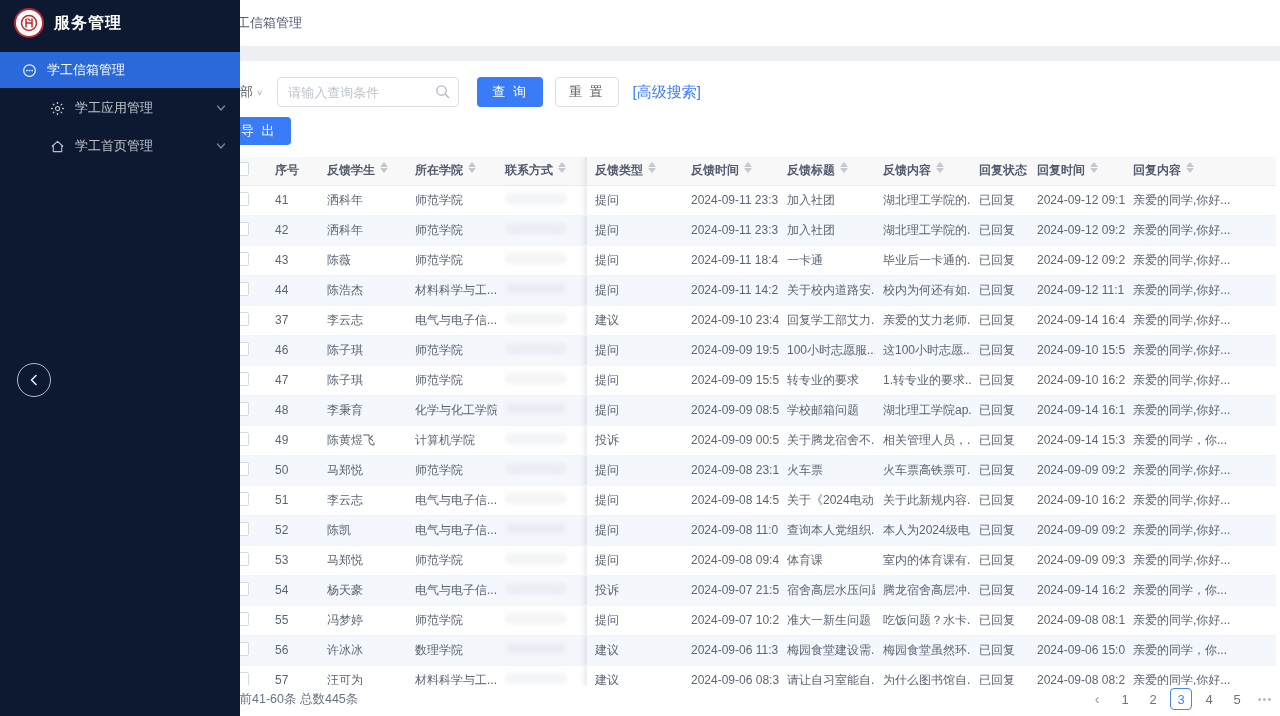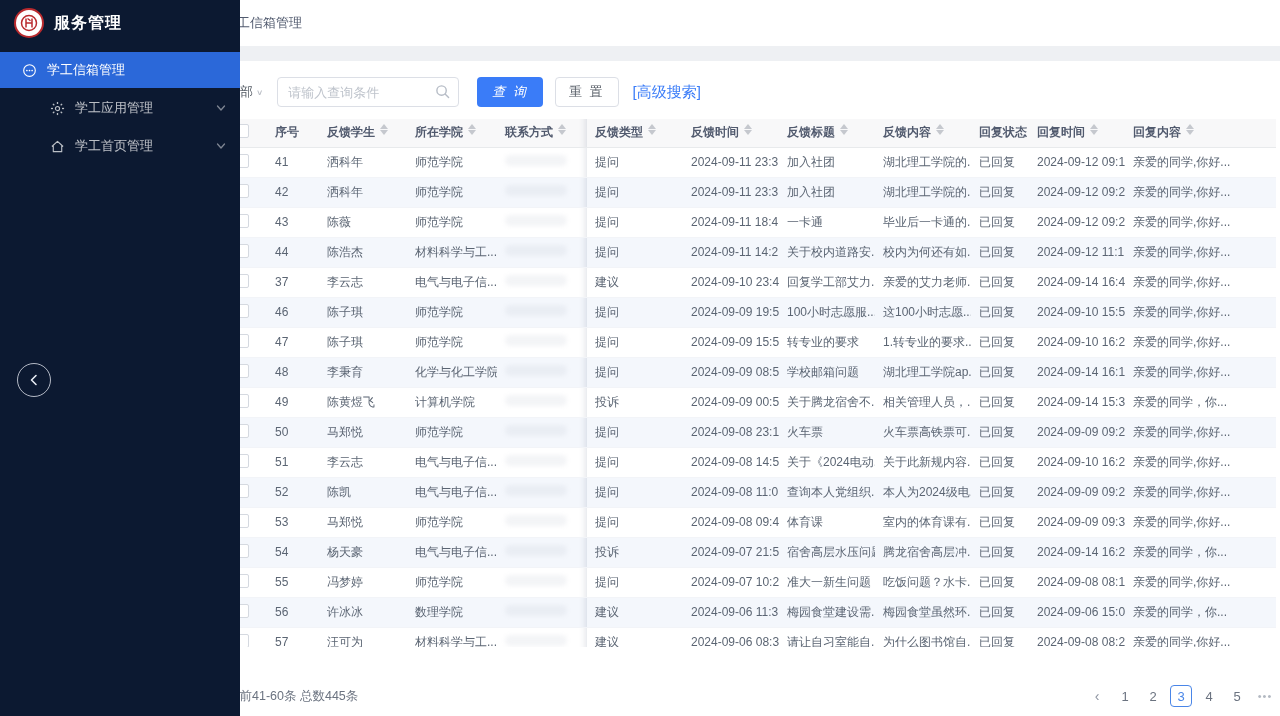--- a/index.html
+++ b/index.html
@@ -29,21 +29,21 @@
 
   
   .toolbar { display:flex; align-items:center; height:30px; flex:none; }
   .filter-select { display:flex; align-items:center; gap:3px; font-size:13px; color:#565d66; cursor:pointer; margin-right:14px; }
   .filter-select .caret { color:#b8bcc4; font-size:10px; transform:scaleY(.8); }
   .search-box { position:relative; width:182px; height:30px; margin-right:18px; }
   .search-box input { width:100%; height:100%; border:1px solid #dcdfe6; border-radius:4px; padding:0 30px 0 10px; font-size:13px; color:#333; outline:none; font-family:inherit; }
   .search-box input::placeholder { color:#bfc4cc; }
   .search-box .search-ic { position:absolute; right:9px; top:7px; }
   .btn { height:30px; border-radius:4px; font-size:13px; display:inline-flex; align-items:center; justify-content:center; cursor:pointer; border:1px solid transparent; font-family:inherit; letter-spacing:2px; }
-  .btn-primary { background:#3a7cf8; color:#fff; padding:0 14px;font-style:italic; }
+  .btn-primary { background:#3a7cf8; color:#fff; padding:0 14px; }
   .btn-default { background:#fff; color:#565d66; border-color:#dcdfe6; padding:0 13px; margin-left:12px; }
   .adv-link { margin-left:14px; font-size:15px; color:#3a7cf8; cursor:pointer; letter-spacing:0; }
   .export-row { margin-top:10px; flex:none; }
   .btn-export { height:28px; padding:0 13px; }
 
   
   .table-wrap { margin-top:12px; max-height:528px; overflow:hidden; flex:none; }
   table { border-collapse:collapse; table-layout:fixed; width:100%; }
   thead th { background:#f8f8f9; height:28px; font-size:12px; font-weight:bold; color:#515a6e; text-align:left; padding:0 8px; border-bottom:1px solid #e8eaec; white-space:nowrap; overflow:hidden; }
   tbody td { height:30px; font-size:12px; color:#5b6573; padding:0 8px; white-space:nowrap; overflow:hidden; text-overflow:clip; border-bottom:1px solid #f2f4f8; }
@@ -157,20 +157,23 @@
             <circle cx="7" cy="7" r="5" fill="none" stroke="#b6bcc6" stroke-width="1.5"></circle>
             <line x1="11" y1="11" x2="14.5" y2="14.5" stroke="#b6bcc6" stroke-width="1.5" stroke-linecap="round"></line>
           </svg>
       </span>
     </div>
     <button class="btn btn-primary">查 询</button>
     <button class="btn btn-default">重 置</button>
     <span class="adv-link">[高级搜索]</span>
   </div>
 
+  <div class="export-row">
+    <button class="btn btn-primary btn-export">导 出</button>
+  </div>
 
   <div class="table-wrap">
     <table>
       <colgroup>
         <col class="c-check">
           <col class="c-serial">
           <col class="c-student">
           <col class="c-college">
         <col class="c-contact">
           <col class="c-type">

